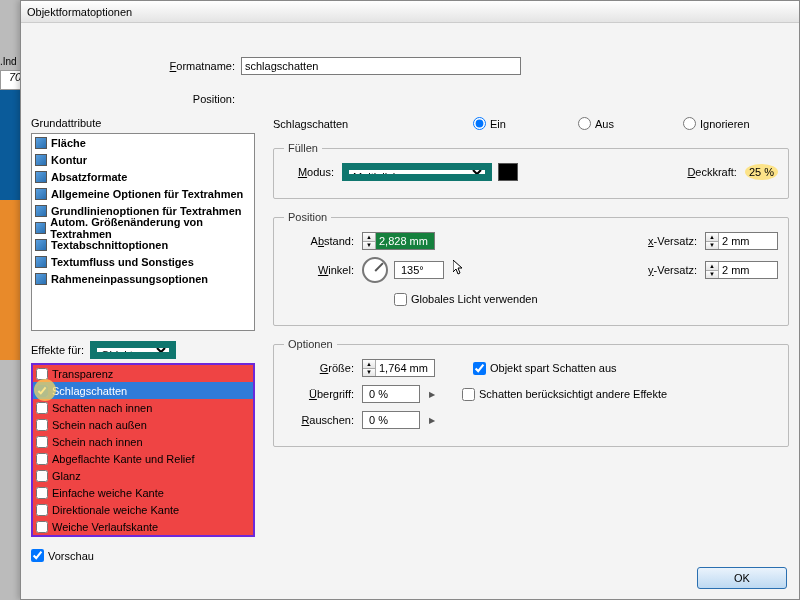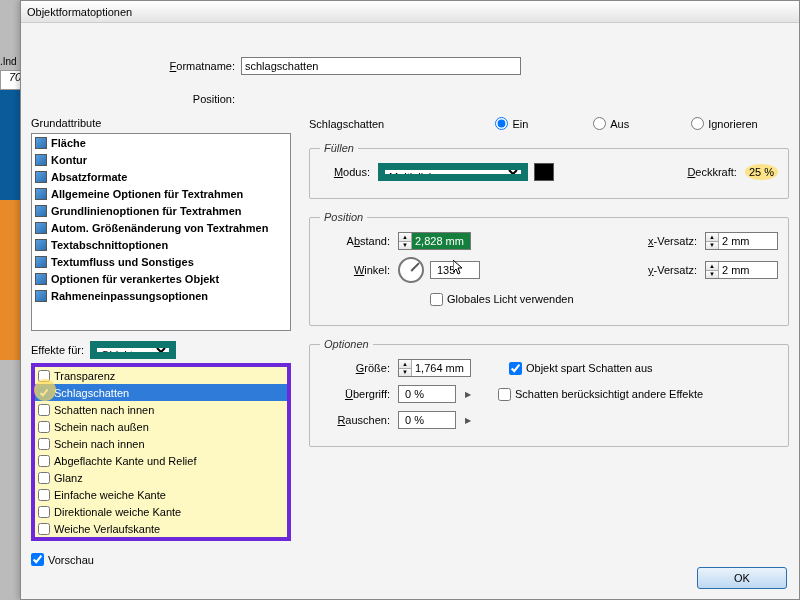--- a/index.html
+++ b/index.html
@@ -10,45 +10,45 @@
 .backdrop .ruler { position: absolute; left: 0; top: 70px; width: 30px; height: 20px; background: #fff; border: 1px solid #999; font-size: 9px; text-align: center; font-style: italic; }
 .dialog { position: absolute; left: 20px; top: 0; right: 0; bottom: 0; background: #f4f4f4; border: 1px solid #888; box-shadow: -2px 0 6px rgba(0,0,0,.2); }
 .titlebar { height: 22px; line-height: 22px; padding: 0 6px; background: linear-gradient(#fff,#e4e4e4); border-bottom: 1px solid #ccc; }
 
 .topfields { padding: 16px 10px 8px 10px; }
 .topfields .row { display: flex; align-items: center; margin-bottom: 4px; margin-top: 18px; }
 .topfields label { width: 210px; text-align: right; padding-right: 6px; }
 .topfields input[type=text] { width: 280px; height: 18px; border: 1px solid #7a7a7a; padding: 0 3px; background: #fff; }
 
 .cols { display: flex; gap: 18px; padding: 0 10px; }
-.left { width: 260px; }
+.left { width: 224px; }
 .right { flex: 1; min-width: 0; }
 
 .groupheader { font-size: 11px; padding-bottom: 4px; }
 
 .attrlist { border: 1px solid #888; background: #fff; height: 198px; overflow-y: scroll; }
 .attrlist .item { display: flex; align-items: center; height: 17px; padding: 0 3px; gap: 4px; cursor: default; font-weight: bold; }
 .attrlist .swatch { width: 12px; height: 12px; border: 1px solid #555; background: linear-gradient(135deg,#5aa0e0,#2a6fb0); }
 
 .effectsfor { display: flex; align-items: center; gap: 6px; margin: 10px 0 4px; }
 .effectsfor select { width: 86px; height: 18px; border: 1px solid #7a7a7a; background: #fff; }
 
-.effectlist { border: 4px solid #6d28d9; background: #fef9c3; }
+.effectlist { border: 2px solid #6d28d9; background: #ef4444; }
 .effectlist .item { display: flex; align-items: center; height: 17px; padding: 0 3px; gap: 4px; cursor: default; }
 .effectlist .item.selected { background: #2f7bd9; color: #fff; }
 .effectlist input[type=checkbox] { width: 12px; height: 12px; }
 
 .preview { margin-top: 12px; display: flex; align-items: center; gap: 4px; }
 
 .radioRow { display: flex; align-items: center; gap: 0; margin-bottom: 12px; }
 .radioRow .titleLabel { width: 200px; }
 .radioRow label { display: flex; align-items: center; gap: 4px; width: 105px; cursor: default; }
 
 fieldset { border: 1px solid #bbb; border-radius: 2px; margin-bottom: 12px; padding: 8px 10px 10px; }
-fieldset legend { padding: 0 4px; color: #333; font-style: italic; }
+fieldset legend { padding: 0 4px; color: #333; }
 
 .frow { display: flex; align-items: center; gap: 6px; margin-bottom: 6px; min-height: 20px; }
 .frow .flabel { text-align: right; padding-right: 2px; }
 .frow .flabel .u { text-decoration: underline; }
 .numinput { display: inline-flex; align-items: stretch; border: 1px solid #7a7a7a; height: 18px; background: #fff; }
 .numinput .spin { width: 13px; display: flex; flex-direction: column; border-right: 1px solid #aaa; }
 .numinput .spin span { flex: 1; display: flex; align-items: center; justify-content: center; font-size: 6px; background: linear-gradient(#fdfdfd,#e6e6e6); cursor: pointer; }
 .numinput .spin span:first-child { border-bottom: 1px solid #aaa; }
 .numinput input { border: none; width: 58px; padding: 0 3px; font-size: 11px; outline: none; }
 .numinput input.selected { background: #15803d; color: #fff; }
@@ -118,24 +118,20 @@
           <div class="item">
             <span class="swatch"></span>
             <span>Textabschnittoptionen</span>
           </div>
           <div class="item">
             <span class="swatch"></span>
             <span>Textumfluss und Sonstiges</span>
           </div>
           <div class="item">
             <span class="swatch"></span>
-            <span>Optionen für verankertes Objekt</span>
-          </div>
-          <div class="item">
-            <span class="swatch"></span>
             <span>Rahmeneinpassungsoptionen</span>
           </div>
         </div>
 
       <div class="effectsfor">
         <span>Effekte für:</span>
         <select class="dropdown">
           <option>Objekt</option>
         </select>
       </div>

